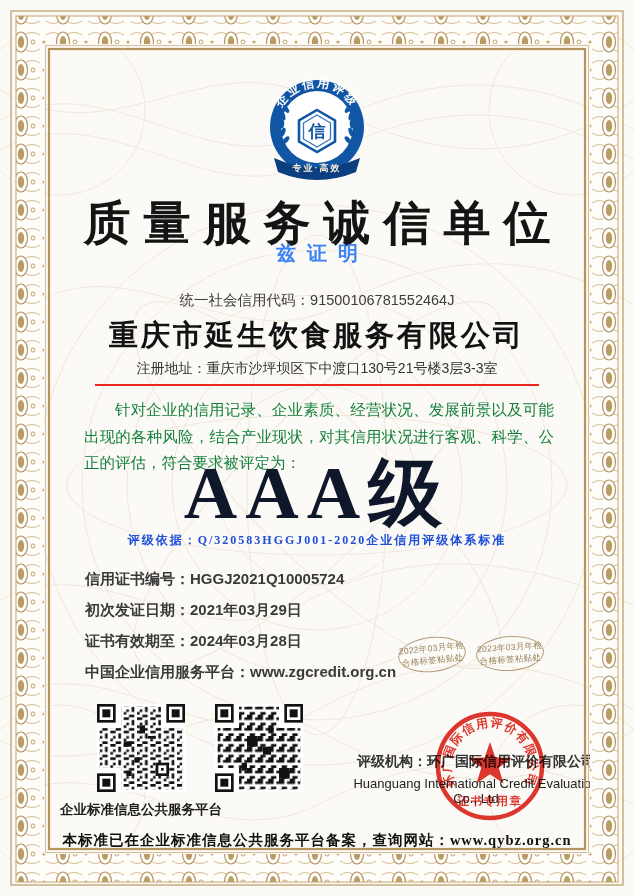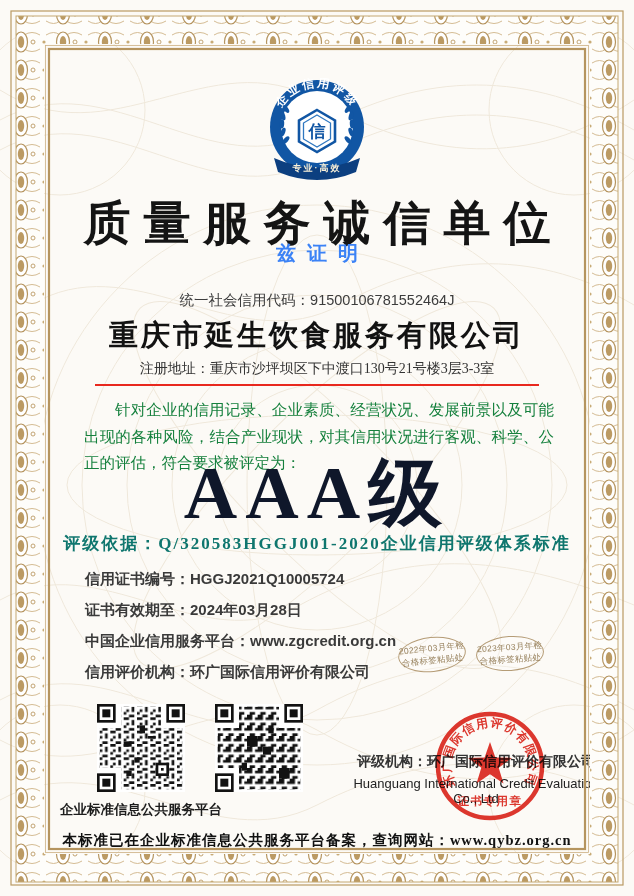--- a/index.html
+++ b/index.html
@@ -9,27 +9,27 @@
   .ctr{left:0;right:0;text-align:center;}
   svg{display:block;}
   .bg-svg{left:0;top:0;z-index:0;}
   .frame-svg{left:0;top:0;z-index:5;pointer-events:none;}
   .content{position:absolute;inset:0;z-index:2;}
 
   .title{top:192px;font-size:47px;font-weight:800;color:#141414;letter-spacing:13px;text-indent:13px;}
   .certify{top:240px;font-size:20px;font-weight:600;color:#3b82f6;letter-spacing:11px;text-indent:11px;}
   .codeline{top:291px;font-size:14.5px;color:#3c3c3c;font-weight:400;}
   .company{top:309px;font-size:29px;font-weight:800;color:#121212;letter-spacing:3px;margin-top:7px;}
-  .address{top:360px;font-size:14px;color:#333;font-weight:500;font-family:Liberation Serif, serif;}
+  .address{top:360px;font-size:14px;color:#333;font-weight:500;}
   .redline{top:384px;left:95px;width:444px;height:2px;background:#e8281e;}
   .statement{top:397px;left:84px;width:470px;font-size:15.5px;line-height:1.72;
              color:#15803d;text-align:justify;text-indent:2em;font-weight:500;}
   .rating{top:444px;font-size:74px;font-weight:800;color:#0f172a;letter-spacing:8px;
           font-family:"Liberation Serif","DejaVu Serif",serif;}
-  .basis{top:532px;font-size:17px;font-weight:700;color:#0f766e;letter-spacing:2px;
+  .basis{top:532px;font-size:12px;font-weight:700;color:#1d4ed8;letter-spacing:2px;
          font-family:"Liberation Serif","DejaVu Serif",serif;}
   .details{top:563px;left:85px;}
   .detail-row{height:31px;line-height:31px;font-size:15px;color:#3a3a3a;}
   .detail-row .lbl{font-weight:700;margin-top:12px;}
   .detail-row .val{font-weight:600;text-align:center;}
   .badge{width:66px;height:33px;border:1.2px solid #b59c76;border-radius:50%;
          display:flex;flex-direction:column;justify-content:center;align-items:center;
          color:#97805c;font-size:8.5px;line-height:1.3;letter-spacing:.3px;background:rgba(255,255,255,.25);}
   .badge1{left:398px;top:637px;transform:rotate(-6deg);}
   .badge2{left:476px;top:636px;transform:rotate(-4deg);}
@@ -148,27 +148,27 @@
 
     <div class="abs ctr basis">
       <span>评级依据：</span><span>Q/320583HGGJ001-2020企业信用评级体系标准</span>
     </div>
 
     <div class="abs details">
       <div class="detail-row">
         <span class="lbl">信用证书编号：</span><span class="val">HGGJ2021Q10005724</span>
       </div>
       <div class="detail-row">
+        <span class="lbl">初次发证日期：</span><span class="val">2021年03月29日</span>
+      </div>
+      <div class="detail-row">
         <span class="lbl">证书有效期至：</span><span class="val">2024年03月28日</span>
       </div>
       <div class="detail-row">
         <span class="lbl">中国企业信用服务平台：</span><span class="val">www.zgcredit.org.cn</span>
-      </div>
-      <div class="detail-row">
-        <span class="lbl">信用评价机构：</span><span class="val">环广国际信用评价有限公司</span>
       </div>
     </div>
 
     <div class="abs badge badge1">
       <span>2022年03月年检</span>
       <span>合格标签粘贴处</span>
     </div>
     <div class="abs badge badge2">
       <span>2023年03月年检</span>
       <span>合格标签粘贴处</span>

